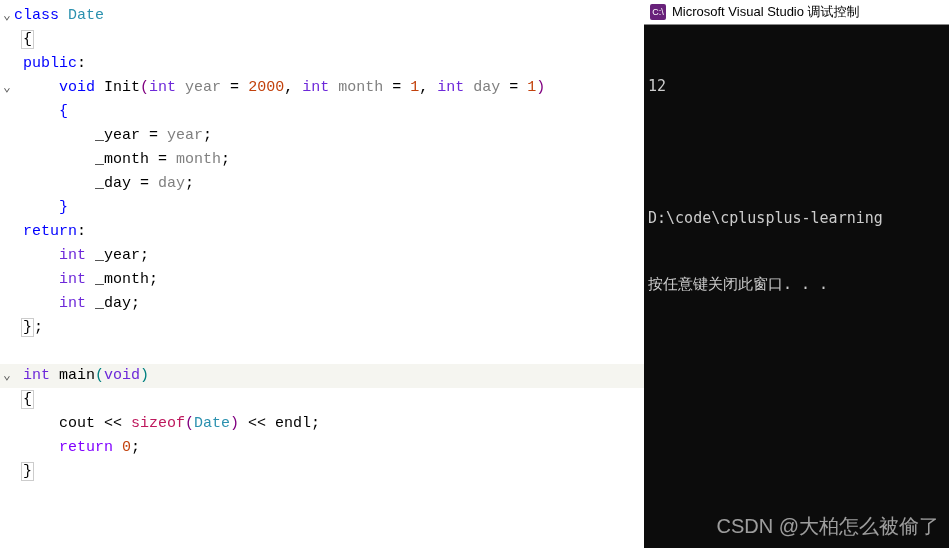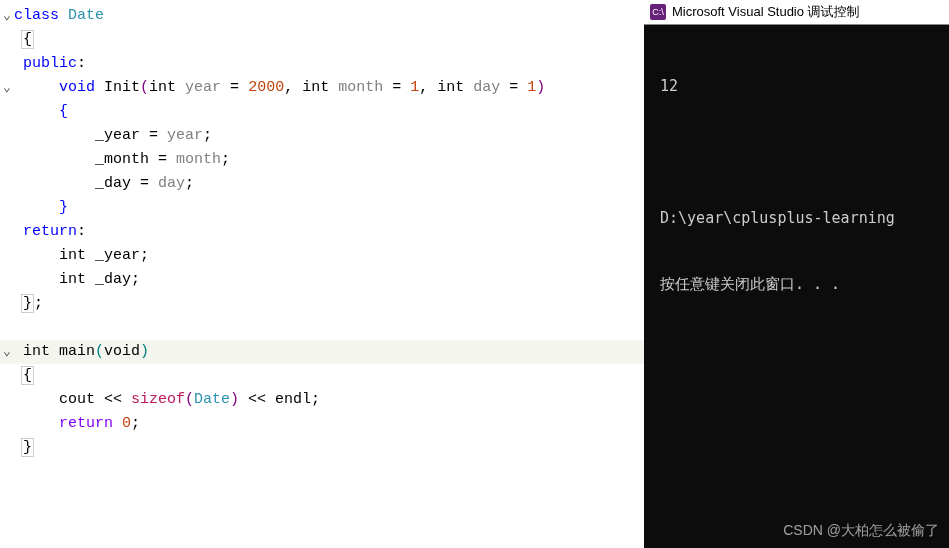--- a/index.html
+++ b/index.html
@@ -36,21 +36,21 @@
     }
     .chevron::before {
       content: '⌄';
       font-size: 13px;
       color: #555;
       display: inline-block;
       line-height: 14px;
     }
     .line-content { flex: 1; }
     .kw-class { color: #0000ff; }
-    .kw-type { color: #000000; }
+    .kw-type { color: #6d28d9; }
     .kw-void { color: #0000ff; }
     .kw-access { color: #0000ff; }
     .kw-sizeof { color: #be185d; }
     .kw-return { color: #8000ff; margin-top: 30px; }
     .classname { color: #2b91af; }
     .param { color: #808080; }
     .number { color: #c2410c; }
     .bracket-o { color: #008080; }
     .bracket-p { color: #800080; }
     .bracket-b { color: #0000ff; }
@@ -82,65 +82,66 @@
       height: 16px;
       background: #68217a;
       color: #fff;
       font-size: 9px;
       display: flex;
       align-items: center;
       justify-content: center;
       border-radius: 2px;
     }
     .console-body {
-      padding: 6px 16px;
+      padding: 6px 4px;
       line-height: 22px;
       white-space: pre;
     }
     .watermark {
       position: absolute;
       right: 10px;
       bottom: 8px;
       color: rgba(255,255,255,0.6);
       font-family: "Segoe UI","Microsoft YaHei",sans-serif;
-      font-size: 14px;
+      font-size: 20px;
     }
   </style>
 </head>
 <body>
 
 <div class="editor-pane">
   <div class="code-area" id="code-area">
       <div class="code-line"><span class="gutter"><span class="chevron"></span></span><span class="line-content"><span class="kw-class">class</span> <span class="classname">Date</span></span></div>
       <div class="code-line"><span class="gutter"></span><span class="line-content"> <span class="outline">{</span></span></div>
       <div class="code-line"><span class="gutter"></span><span class="line-content"> <span class="kw-access">public</span>:</span></div>
       <div class="code-line"><span class="gutter"><span class="chevron"></span></span><span class="line-content">     <span class="kw-void">void</span> Init<span class="bracket-p">(</span><span class="kw-type">int</span> <span class="param">year</span> = <span class="number">2000</span>, <span class="kw-type">int</span> <span class="param">month</span> = <span class="number">1</span>, <span class="kw-type">int</span> <span class="param">day</span> = <span class="number">1</span><span class="bracket-p">)</span></span></div>
       <div class="code-line"><span class="gutter"></span><span class="line-content">     <span class="bracket-b">{</span></span></div>
       <div class="code-line"><span class="gutter"></span><span class="line-content">         _year = <span class="param">year</span>;</span></div>
       <div class="code-line"><span class="gutter"></span><span class="line-content">         _month = <span class="param">month</span>;</span></div>
       <div class="code-line"><span class="gutter"></span><span class="line-content">         _day = <span class="param">day</span>;</span></div>
       <div class="code-line"><span class="gutter"></span><span class="line-content">     <span class="bracket-b">}</span></span></div>
       <div class="code-line"><span class="gutter"></span><span class="line-content"> <span class="kw-access">return</span>:</span></div>
       <div class="code-line"><span class="gutter"></span><span class="line-content">     <span class="kw-type">int</span> _year;</span></div>
+      <div class="code-line"><span class="gutter"></span><span class="line-content">     <span class="kw-type">int</span> _month;</span></div>
       <div class="code-line"><span class="gutter"></span><span class="line-content">     <span class="kw-type">int</span> _day;</span></div>
       <div class="code-line"><span class="gutter"></span><span class="line-content"> <span class="outline">}</span>;</span></div>
       <div class="code-line"><span class="gutter"></span><span class="line-content"></span></div>
       <div class="code-line highlight-line"><span class="gutter"><span class="chevron"></span></span><span class="line-content"> <span class="kw-type">int</span> main<span class="bracket-o">(</span><span class="kw-type">void</span><span class="bracket-o">)</span></span></div>
       <div class="code-line"><span class="gutter"></span><span class="line-content"> <span class="outline">{</span></span></div>
       <div class="code-line"><span class="gutter"></span><span class="line-content">     cout &lt;&lt; <span class="kw-sizeof">sizeof</span><span class="bracket-p">(</span><span class="classname">Date</span><span class="bracket-p">)</span> &lt;&lt; endl;</span></div>
       <div class="code-line"><span class="gutter"></span><span class="line-content">     <span class="kw-return">return</span> <span class="number">0</span>;</span></div>
       <div class="code-line"><span class="gutter"></span><span class="line-content"> <span class="outline">}</span></span></div>
     </div>
 </div>
 
 <div class="console-pane">
   <div class="console-title">
     <span class="console-icon">C:\</span>
     <span>Microsoft Visual Studio 调试控制</span>
   </div>
   <div class="console-body">
     <div>12</div>
     <div> </div>
-    <div>D:\year\cplusplus-learning</div>
+    <div>D:\code\cplusplus-learning</div>
     <div>按任意键关闭此窗口. . .</div>
   </div>
   <div class="watermark">CSDN @大柏怎么被偷了</div>
 </div>
 
 </body></html>

